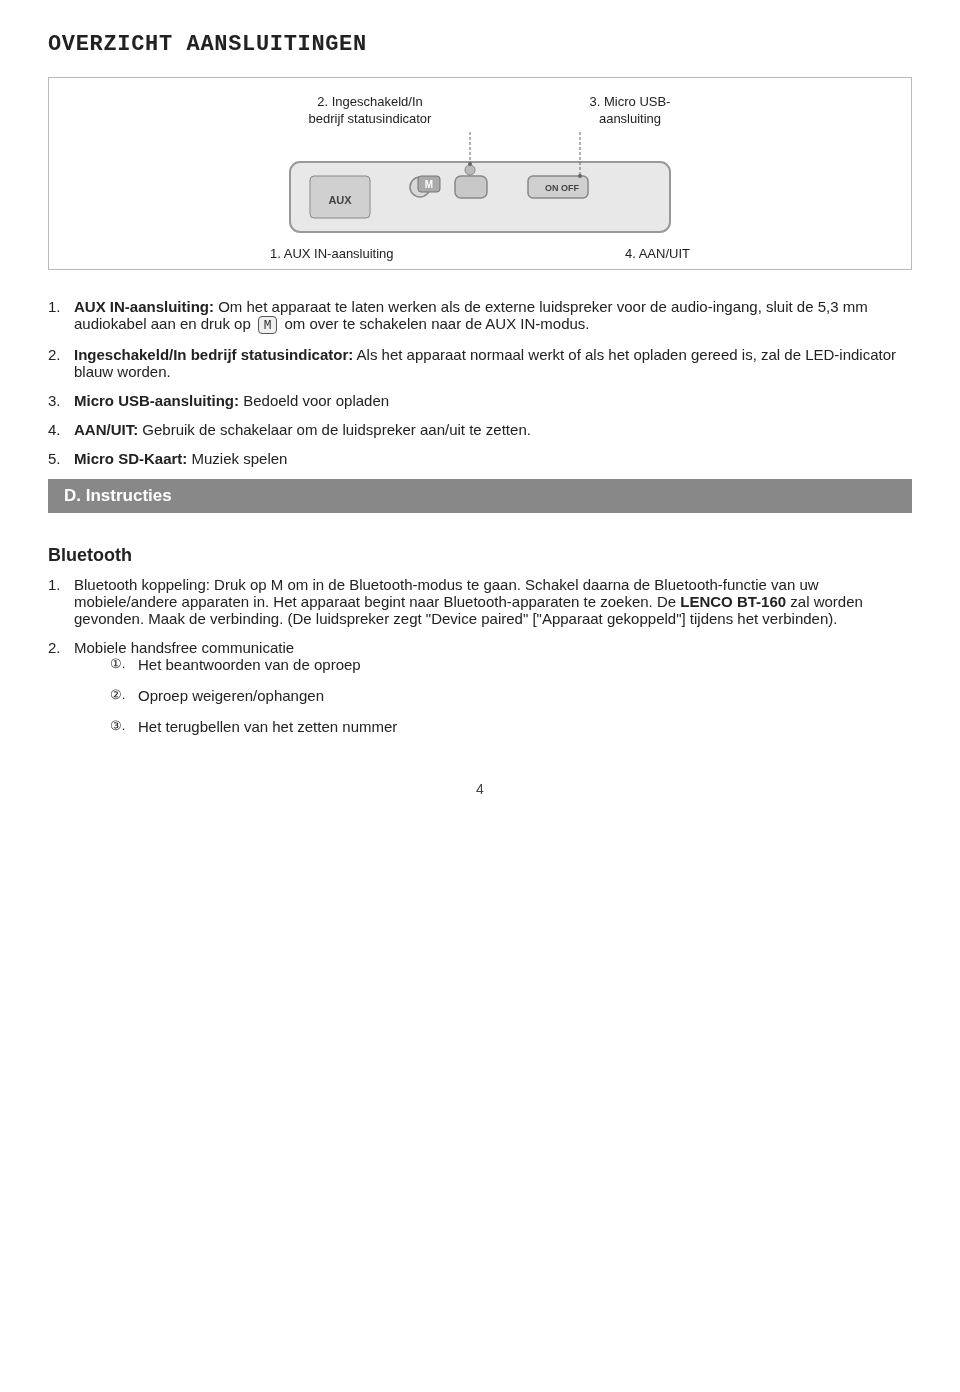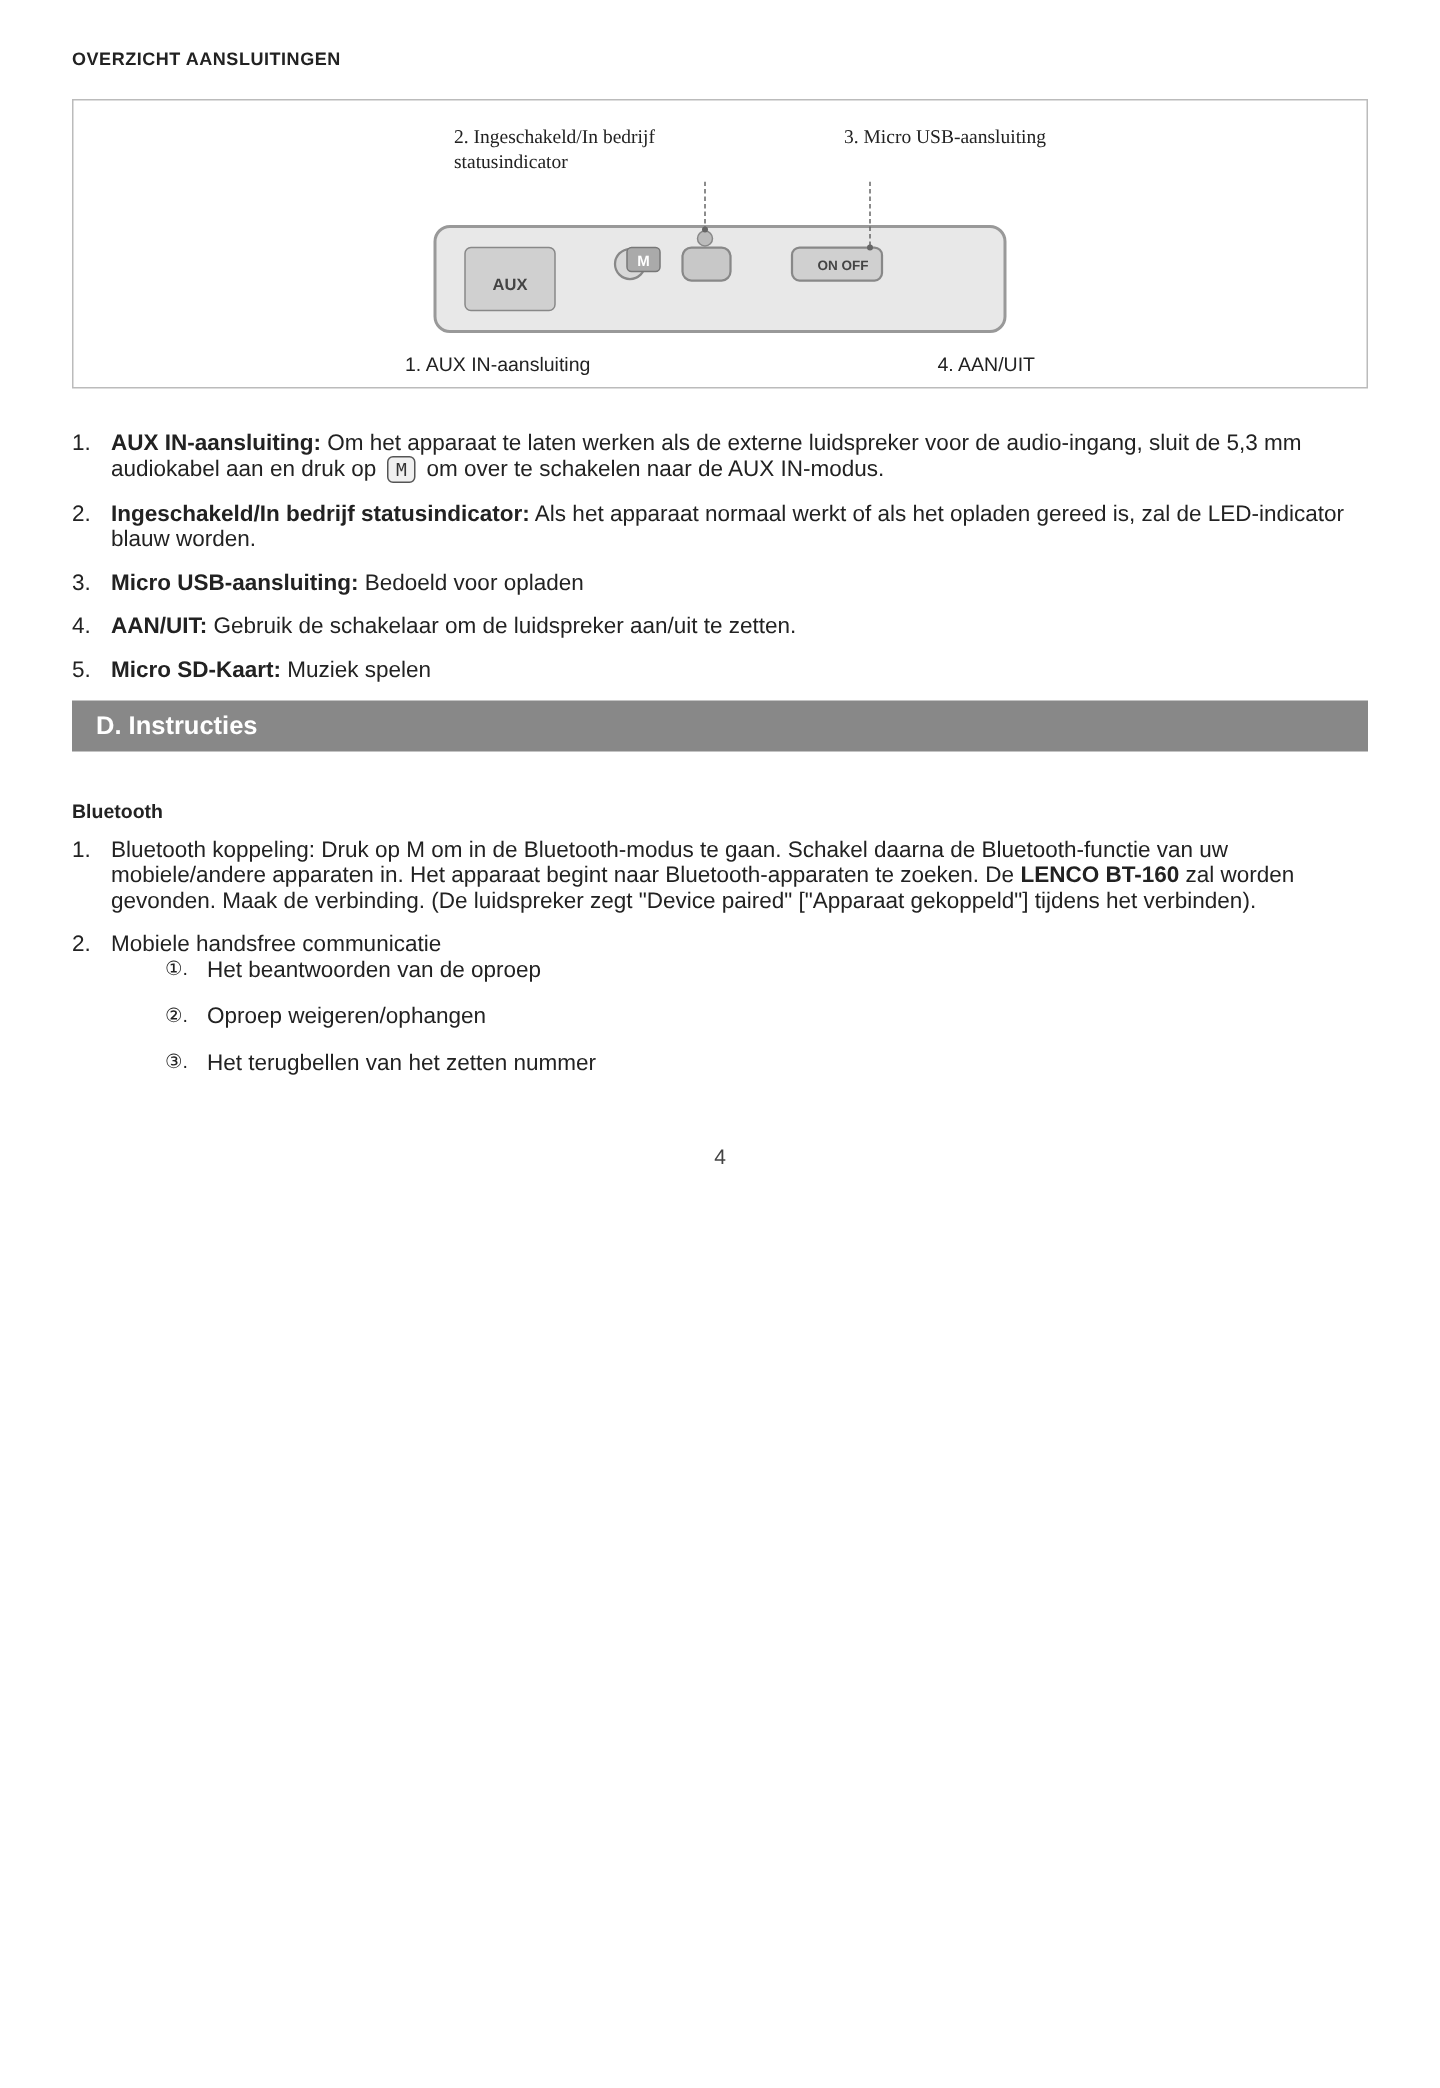--- a/index.html
+++ b/index.html
@@ -6,25 +6,26 @@
     body {
       font-family: Arial, Helvetica, sans-serif;
       font-size: 15px;
       background: #fff;
       color: #222;
       padding: 32px 48px 48px 48px;
       max-width: 960px;
     }
 
     h1.page-title {
-      font-size: 12px;
+      font-size: 22px;
       font-weight: bold;
       letter-spacing: 0.03em;
       margin-bottom: 20px;
       text-transform: uppercase;
+      font-family: Liberation Mono, monospace;
     }
 
     .diagram-area {
       border: 1px solid #bbb;
       padding: 16px 16px 8px 16px;
       margin-bottom: 28px;
       position: relative;
       min-height: 180px;
       display: flex;
       flex-direction: column;
@@ -35,23 +36,23 @@
       display: flex;
       justify-content: center;
       gap: 120px;
       width: 100%;
       margin-bottom: 4px;
       padding-left: 40px;
     }
 
     .diagram-label {
       font-size: 13px;
+      text-align: center;
       max-width: 140px;
       line-height: 1.3;
-      font-family: Liberation Serif, serif;
     }
 
     .device-svg-container {
       width: 420px;
       height: 110px;
       position: relative;
       margin: 0 auto;
     }
 
     .diagram-labels-bottom {
@@ -99,21 +100,21 @@
       display: inline;
       margin-top: 44px;
     }
 
     .item-text {
       display: inline;
     }
 
     .bluetooth-heading {
       font-weight: bold;
-      font-size: 13px;
+      font-size: 18px;
       margin-bottom: 10px;
     }
 
     .sub-item {
       display: flex;
       align-items: flex-start;
       gap: 8px;
       margin-bottom: 6px;
       margin-left: 18px;
     }

